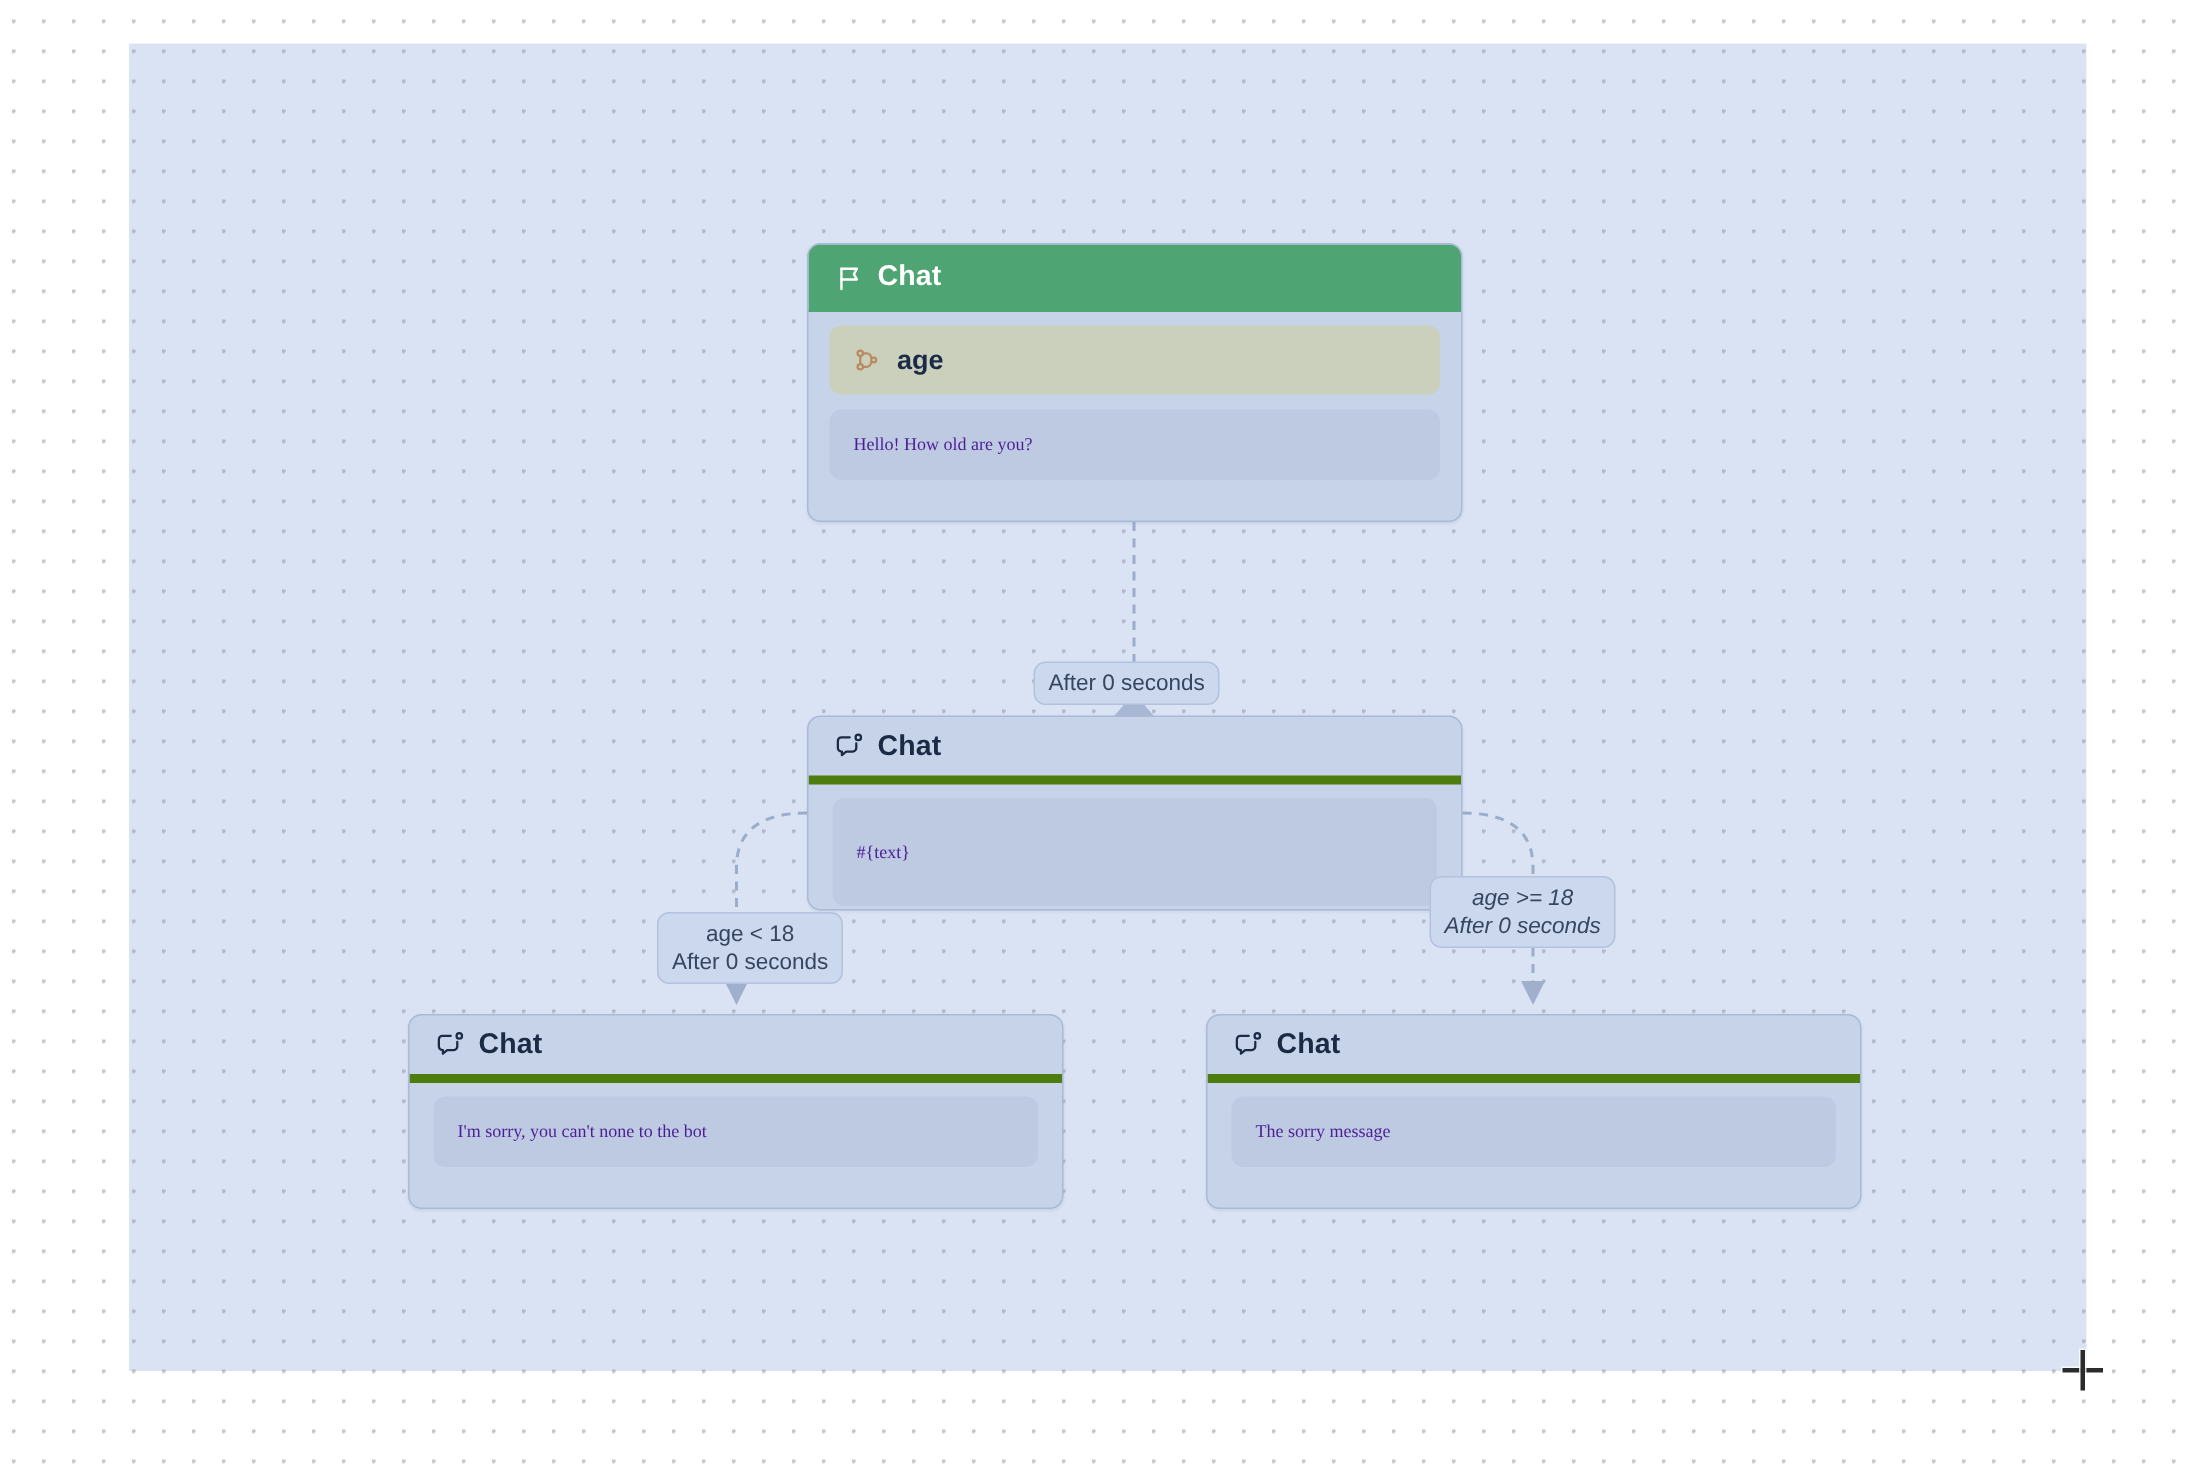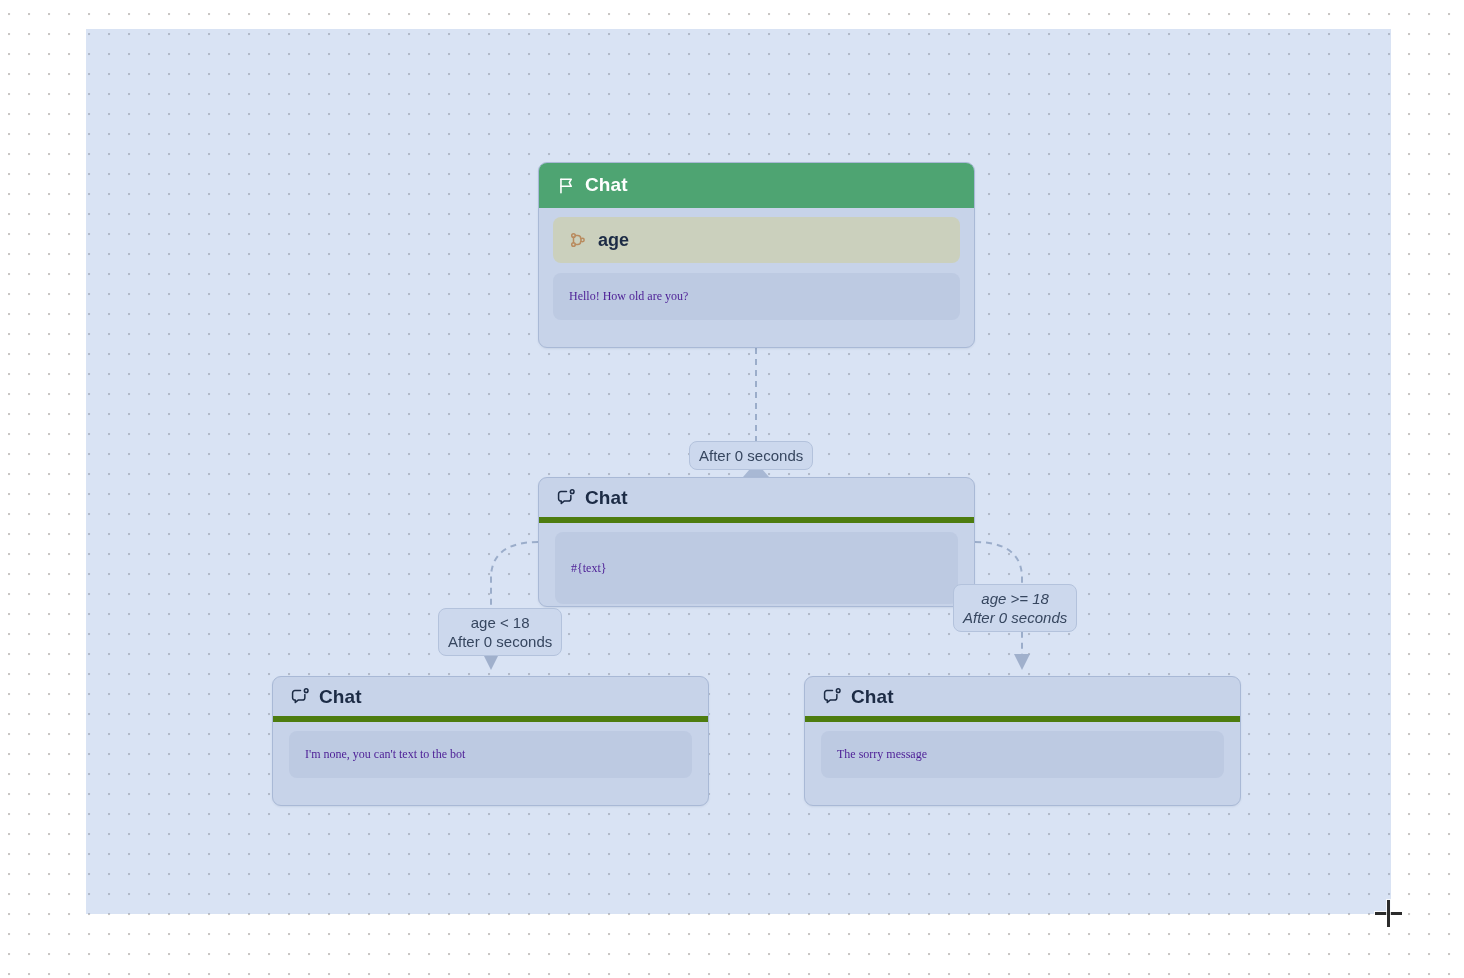--- a/index.html
+++ b/index.html
@@ -243,21 +243,21 @@
     <div class="node-header plain">
       <span class="icon">
         <svg class="icon-svg" width="19" height="19" viewBox="0 0 24 24" fill="none" stroke="#1c2b45" stroke-width="1.9" stroke-linecap="round" stroke-linejoin="round">
           <path d="M17.5 9.5v4a3 3 0 0 1-3 3H9l-3.6 3v-3H5a3 3 0 0 1-3-3v-6a3 3 0 0 1 3-3h7"></path>
           <circle cx="19.2" cy="4.6" r="2.3"></circle>
         </svg>
       </span>
       <span>Chat</span>
     </div>
     <div class="node-body">
-      <div class="msg-bubble">I'm none, you can't text to the bot</div>
+      <div class="msg-bubble">I'm sorry, you can't none to the bot</div>
     </div>
   </div>
 
   <div class="node" id="node-chat-right">
     <div class="node-header plain">
       <span class="icon">
         <svg class="icon-svg" width="19" height="19" viewBox="0 0 24 24" fill="none" stroke="#1c2b45" stroke-width="1.9" stroke-linecap="round" stroke-linejoin="round">
           <path d="M17.5 9.5v4a3 3 0 0 1-3 3H9l-3.6 3v-3H5a3 3 0 0 1-3-3v-6a3 3 0 0 1 3-3h7"></path>
           <circle cx="19.2" cy="4.6" r="2.3"></circle>
         </svg>

